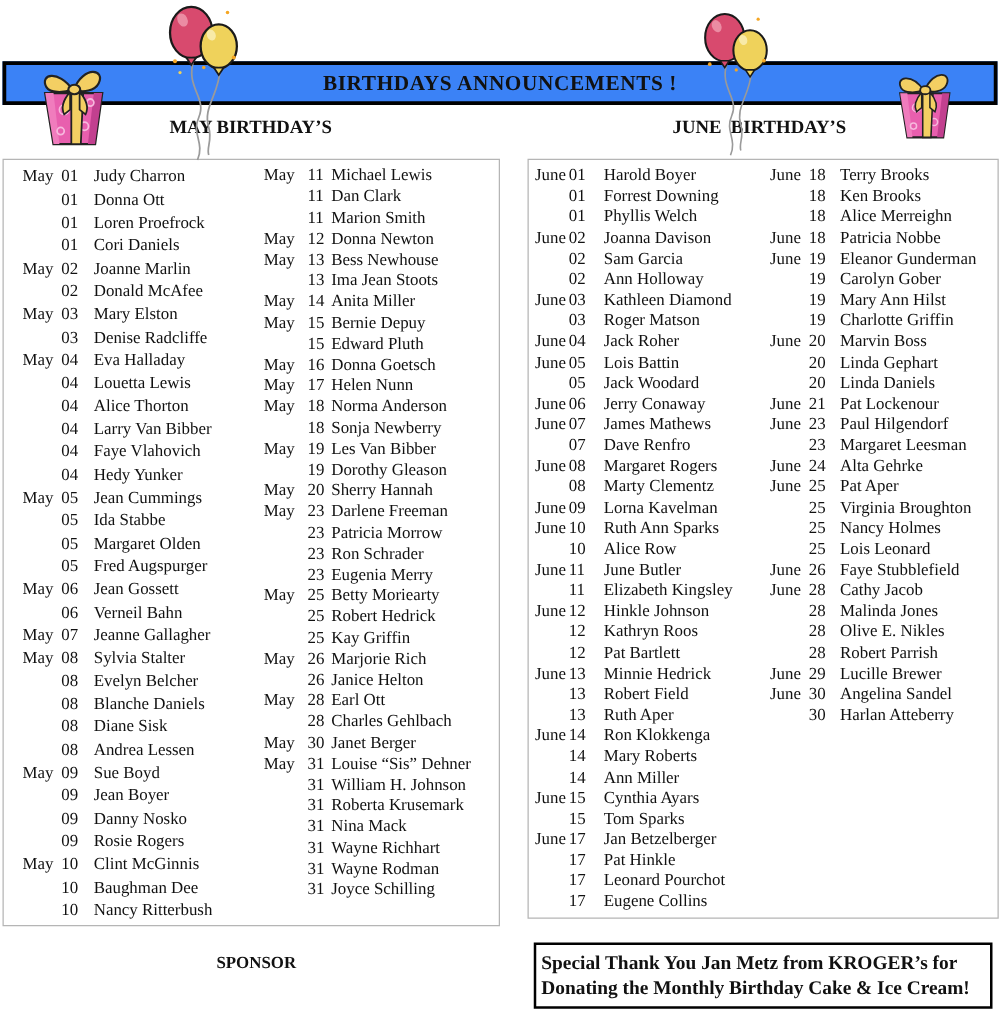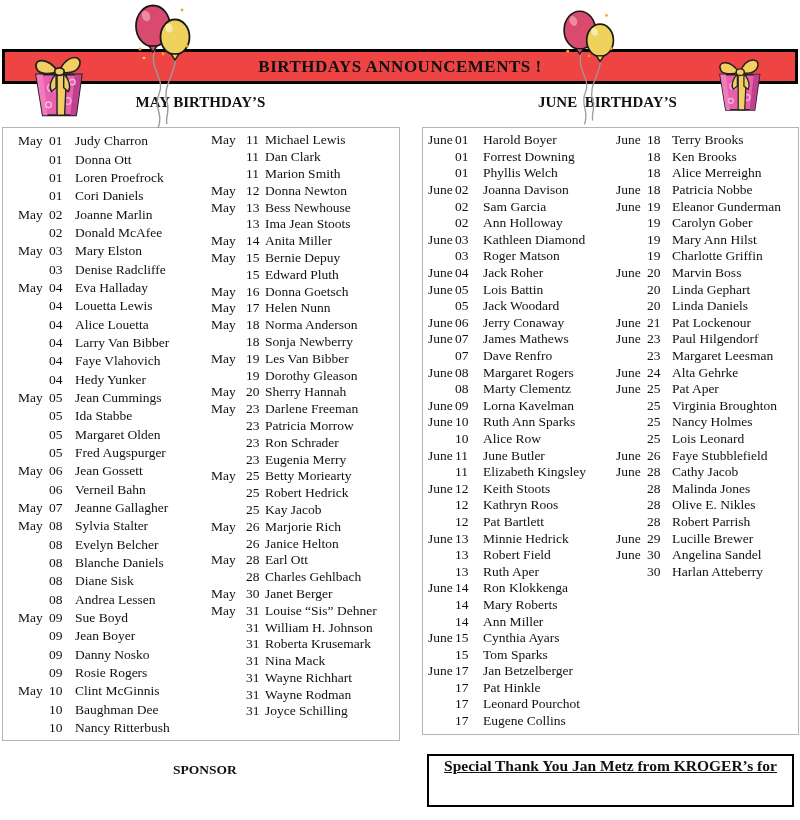--- a/index.html
+++ b/index.html
@@ -2,21 +2,21 @@
 <html><head>
 <meta charset="utf-8">
 <style>
   html,body { margin:0; padding:0; background:#ffffff; }
   body {
     width:800px; height:820px; position:relative; overflow:hidden;
     font-family:"Liberation Serif","DejaVu Serif",serif; color:#111;
   }
   .banner {
     position:absolute; left:2px; top:49px; width:790px; height:29px;
-    border:3px solid #000; background:#ef4444; z-index:1;
+    border:3px solid #000; background:#3b82f6; z-index:1;
     display:flex; align-items:center; justify-content:center;
   }
   .banner-title { font-size:17px; font-weight:bold; letter-spacing:.5px; white-space:pre; }
   .decor { position:absolute; z-index:3; }
   #balloons-left  { left:132px; top:2px;  width:62px; height:128px; }
   #balloons-right { left:558px; top:8px;  width:62px; height:118px; }
   #gift-left  { left:26px;  top:46px; width:64px; height:74px; }
   #gift-right { left:710px; top:50px; width:58px; height:64px; }
   .section-heading {
     position:absolute; top:94px; font-size:15px; font-weight:bold;
@@ -38,24 +38,23 @@
   .entry-row .name  { padding-left:var(--np); white-space:nowrap; }
   .sponsor {
     position:absolute; left:0; top:762px; width:410px; text-align:center;
     font-weight:bold; z-index:1;
   }
   .sponsor-line1 { font-size:13.5px; }
   .sponsor-line2 { font-size:14px; margin-top:8px; }
   .thanks-box {
     position:absolute; left:427px; top:754px; width:355px; height:49px;
     border:2px solid #000; background:#fff; z-index:1;
-    display:flex; flex-direction:row; justify-content:center;
+    display:flex; flex-direction:column; justify-content:center;
     padding:0 4px; font-weight:bold; font-size:15.5px; line-height:20px;
     white-space:nowrap;
-    text-decoration:underline;
   }
 </style>
 </head>
 <body>
 
 <div class="banner">
   <span class="banner-title">BIRTHDAYS ANNOUNCEMENTS !</span>
 </div>
 
 <svg id="balloons-left" class="decor" viewBox="0 0 62 128">
@@ -169,21 +168,21 @@
         <span class="name">Eva Halladay</span>
       </div>
       <div class="entry-row">
         <span class="month"></span>
         <span class="date">04</span>
         <span class="name">Louetta Lewis</span>
       </div>
       <div class="entry-row">
         <span class="month"></span>
         <span class="date">04</span>
-        <span class="name">Alice Louetta</span>
+        <span class="name">Alice Thorton</span>
       </div>
       <div class="entry-row">
         <span class="month"></span>
         <span class="date">04</span>
         <span class="name">Larry Van Bibber</span>
       </div>
       <div class="entry-row">
         <span class="month"></span>
         <span class="date">04</span>
         <span class="name">Faye Vlahovich</span>
@@ -396,21 +395,21 @@
         <span class="name">Betty Moriearty</span>
       </div>
       <div class="entry-row">
         <span class="month"></span>
         <span class="date">25</span>
         <span class="name">Robert Hedrick</span>
       </div>
       <div class="entry-row">
         <span class="month"></span>
         <span class="date">25</span>
-        <span class="name">Kay Jacob</span>
+        <span class="name">Kay Griffin</span>
       </div>
       <div class="entry-row">
         <span class="month">May</span>
         <span class="date">26</span>
         <span class="name">Marjorie Rich</span>
       </div>
       <div class="entry-row">
         <span class="month"></span>
         <span class="date">26</span>
         <span class="name">Janice Helton</span>
@@ -571,21 +570,21 @@
         <span class="name">June Butler</span>
       </div>
       <div class="entry-row">
         <span class="month"></span>
         <span class="date">11</span>
         <span class="name">Elizabeth Kingsley</span>
       </div>
       <div class="entry-row">
         <span class="month">June</span>
         <span class="date">12</span>
-        <span class="name">Keith Stoots</span>
+        <span class="name">Hinkle Johnson</span>
       </div>
       <div class="entry-row">
         <span class="month"></span>
         <span class="date">12</span>
         <span class="name">Kathryn Roos</span>
       </div>
       <div class="entry-row">
         <span class="month"></span>
         <span class="date">12</span>
         <span class="name">Pat Bartlett</span>
@@ -789,13 +788,14 @@
       </div>
     </div>
 </div>
 
 <div class="sponsor">
   <div class="sponsor-line1">SPONSOR</div>
 </div>
 
 <div class="thanks-box">
   <div>Special Thank You Jan Metz from KROGER’s for</div>
+  <div>Donating the Monthly Birthday Cake &amp; Ice Cream!</div>
 </div>
 
 </body></html>

